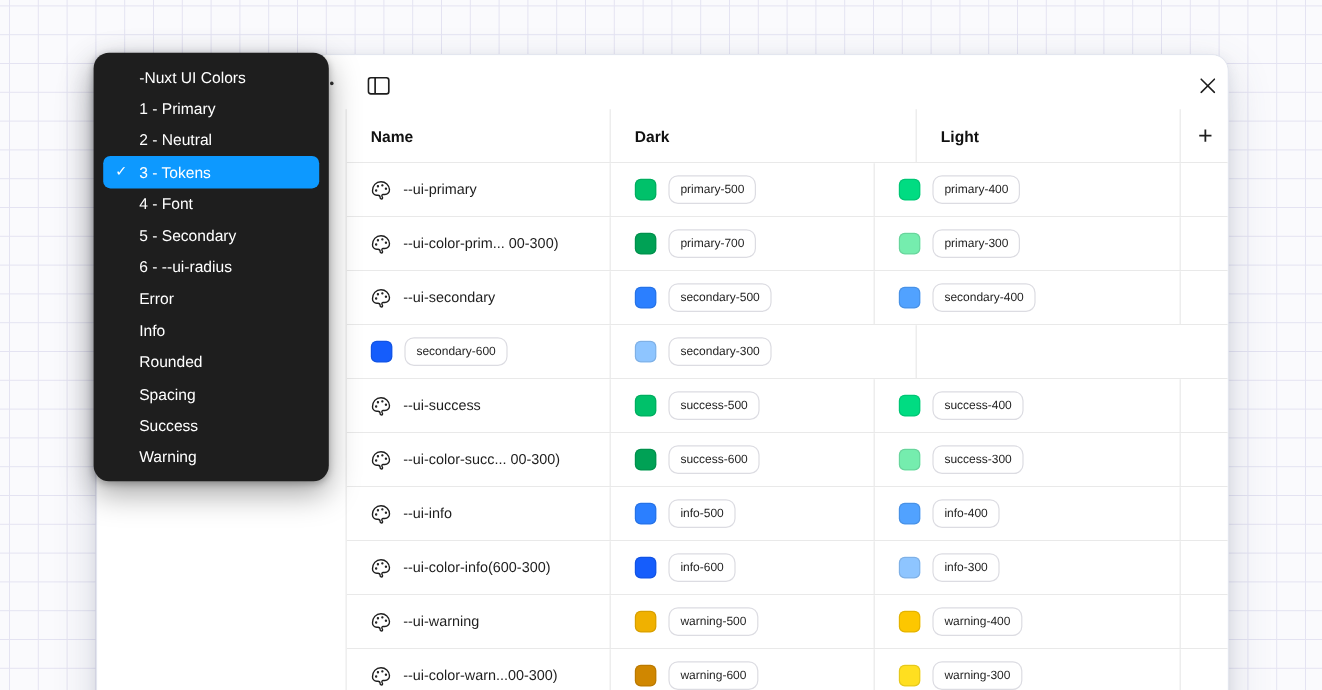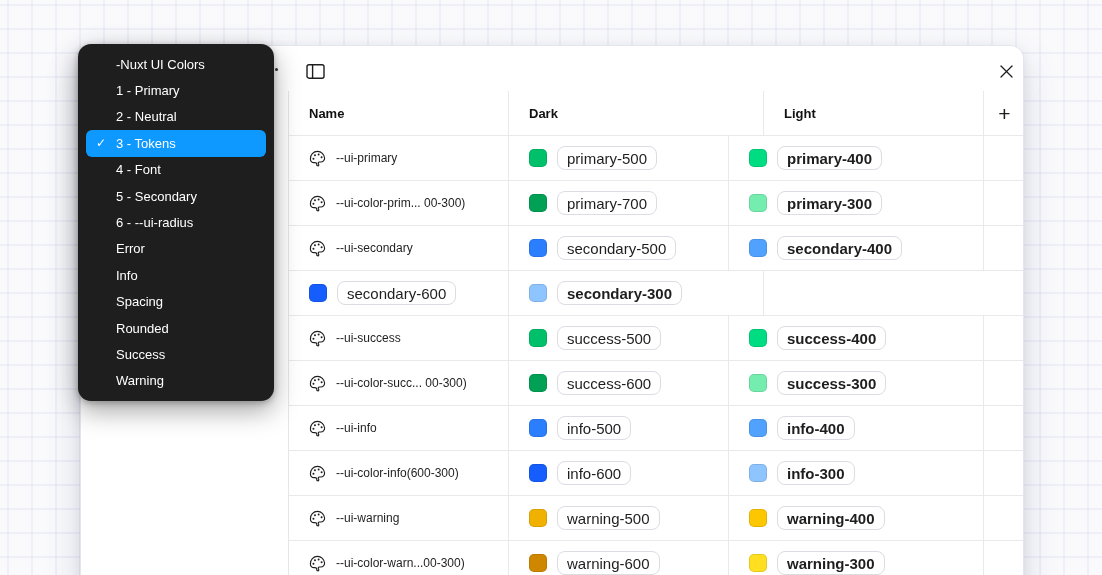--- a/index.html
+++ b/index.html
@@ -32,34 +32,34 @@
   .btn-toggle { left:220px; }
   .btn-close  { left:911px; }
   .sidebar-area { position:absolute; left:0; top:45px; width:207px; bottom:0; background:#fff; }
   .v-divider { position:absolute; left:207px; top:45px; bottom:0; width:1px; background:#e6e6e6; }
 
   .table { position:absolute; left:208px; top:45px; width:736px; bottom:0; }
   .tr { display:flex; height:45px; border-bottom:1px solid #e9e9e9; align-items:stretch; background:#fff; }
   .td, .th { display:flex; align-items:center; padding-left:20px; }
   .col-name { width:220px; border-right:1px solid #e9e9e9; }
   .col-light{ width:220px; border-right:1px solid #e9e9e9; }
-  .col-dark { width:255px; border-right:1px solid #e9e9e9;font-weight:bold; }
+  .col-dark { width:255px; border-right:1px solid #e9e9e9; }
   .col-add  { flex:1; padding-left:0; justify-content:center; }
   .th { font-size:13px; font-weight:700; color:#111; }
   .thead .col-add { align-items:center; }
 
   .var-name { font-size:12px; color:#1e1e1e; margin-left:10px; white-space:nowrap; }
   .swatch {
     width:18px; height:18px; border-radius:5px; flex:none;
     box-shadow: inset 0 0 0 1px rgba(0,0,0,.10);
   }
   .chip {
     margin-left:10px; display:inline-flex; align-items:center; height:24px;
     padding:0 9px; border:1px solid #dcdce2; border-radius:8px; background:#fff;
-    font-size:15px; color:#1e1e1e; white-space:nowrap; cursor:pointer;
+    font-size:10px; color:#1e1e1e; white-space:nowrap; cursor:pointer;
   }
   .palette { flex:none; display:flex; align-items:center; }
 
   .plus-btn {
     width:30px; height:30px; border:none; background:transparent; cursor:pointer;
     font-size:21px; font-weight:300; color:#1e1e1e; line-height:1;
     display:flex; align-items:center; justify-content:center; border-radius:6px;
   }
 
   
@@ -421,28 +421,28 @@
     <div class="menu-item">
     <span class="check"></span>
     <span>Error</span>
   </div>
     <div class="menu-item">
     <span class="check"></span>
     <span>Info</span>
   </div>
     <div class="menu-item">
     <span class="check"></span>
+    <span>Rounded</span>
+  </div>
+    <div class="menu-item">
+    <span class="check"></span>
     <span>Spacing</span>
   </div>
     <div class="menu-item">
     <span class="check"></span>
-    <span>Rounded</span>
-  </div>
-    <div class="menu-item">
-    <span class="check"></span>
     <span>Success</span>
   </div>
     <div class="menu-item">
     <span class="check"></span>
     <span>Warning</span>
   </div>
   </div>
 <div class="hidden-dot"></div>
 
 </body></html>

